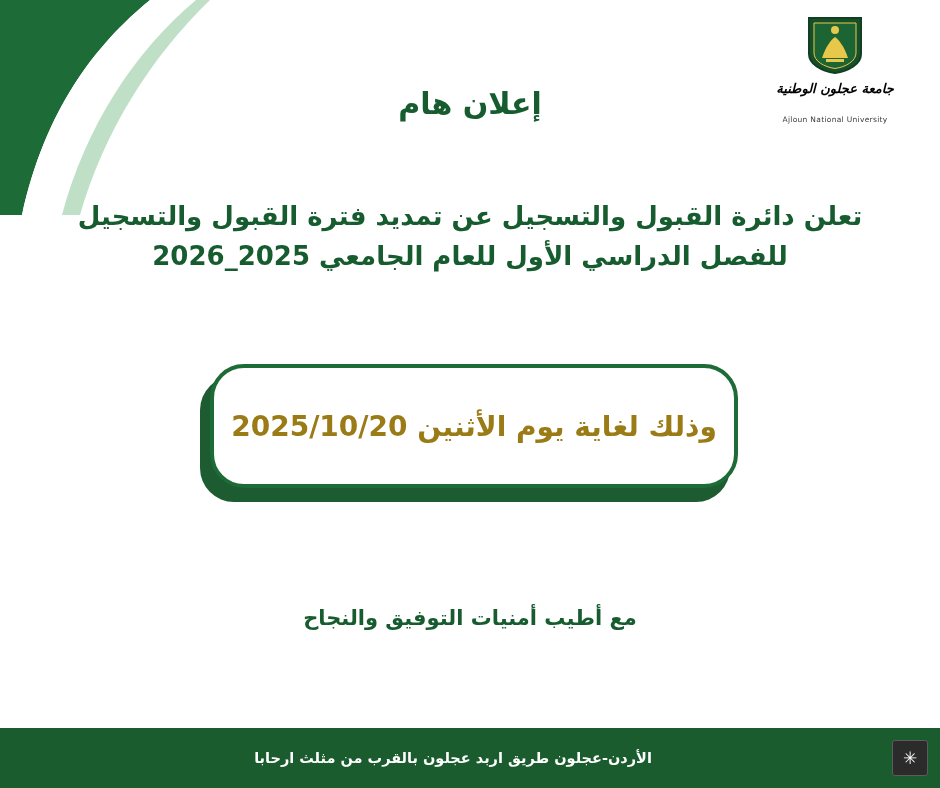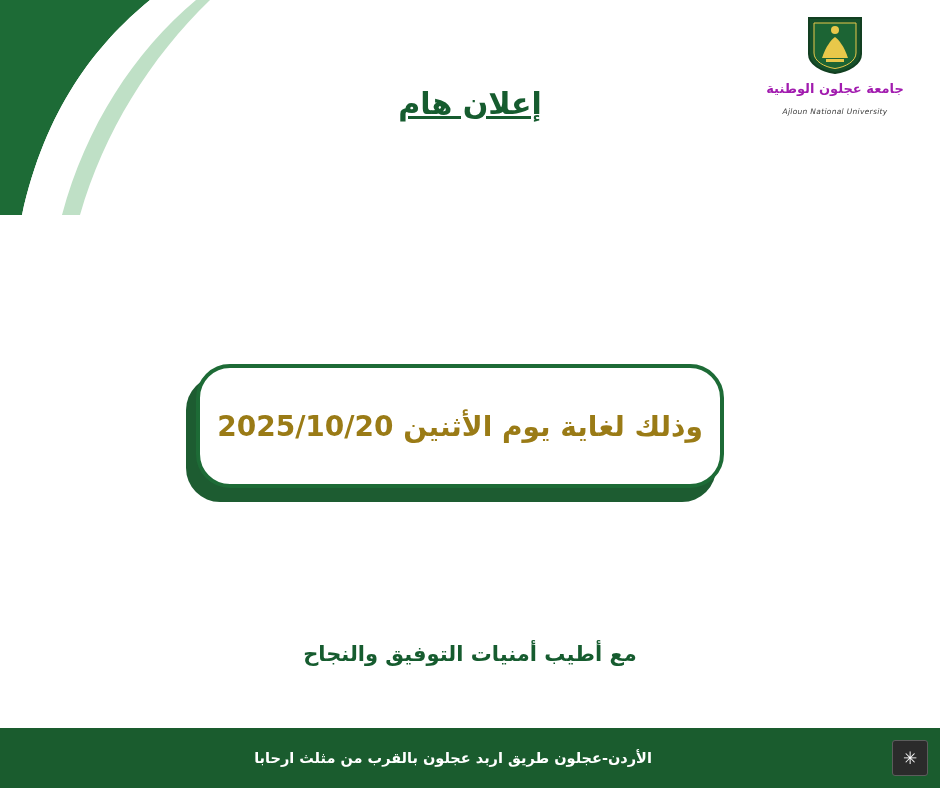--- a/index.html
+++ b/index.html
@@ -43,45 +43,44 @@
   .crest {
     width: 60px;
     height: 62px;
     margin: 0 auto;
     display: block;
   }
   .logo-name-ar {
     margin-top: 6px;
     font-size: 13px;
     font-weight: bold;
-    color: #a21caf;
+    color: #000000;
     letter-spacing: 0.2px;
     line-height: 1.15;
+    font-style: italic;
   }
   .logo-name-en {
-    margin-top: 10px;
+    margin-top: 18px;
     font-size: 7.5px;
     color: #3b3b3b;
     letter-spacing: 0.3px;
     line-height: 1.2;
-    font-style: italic;
   }
 
   
   .headline {
     position: absolute;
     top: 86px;
     left: 0;
     right: 0;
     text-align: center;
     font-size: 30px;
     font-weight: bold;
     color: #165c2f;
     letter-spacing: 0.5px;
-    text-decoration: underline;
   }
 
   
   .body-text {
     position: absolute;
     top: 196px;
     left: 70px;
     right: 70px;
     text-align: center;
     font-size: 26px;
@@ -96,21 +95,20 @@
     top: 364px;
     left: 0;
     right: 0;
     display: flex;
     justify-content: center;
   }
   .pill-stack {
     position: relative;
     width: 540px;
     height: 138px;
-    padding-left: 28px;
   }
   .pill-shadow {
     position: absolute;
     top: 12px;
     left: 0px;
     width: 530px;
     height: 126px;
     background: #1d5c31;
     border-radius: 34px;
   }
@@ -132,21 +130,21 @@
     font-size: 28px;
     font-weight: bold;
     color: #9a7b16;
     direction: rtl;
     white-space: nowrap;
   }
 
   
   .closing {
     position: absolute;
-    top: 642px;
+    top: 606px;
     left: 0;
     right: 0;
     text-align: center;
     font-size: 21px;
     font-weight: bold;
     color: #165c2f;
   }
 
   
   .footer {
@@ -226,20 +224,21 @@
       <circle cx="30" cy="16" r="4" fill="#e8c84a"></circle>
       <path d="M17,44 C21,32 26,26 30,23 C34,26 39,32 43,44 Z" fill="#e8c84a"></path>
       <rect x="21" y="45" width="18" height="3" fill="#e8c84a"></rect>
     </svg>
     <div class="logo-name-ar">جامعة عجلون الوطنية</div>
     <div class="logo-name-en">Ajloun National University</div>
   </div>
 
   <div class="headline">إعلان هام</div>
 
+  <div class="body-text">تعلن دائرة القبول والتسجيل عن تمديد فترة القبول والتسجيل للفصل الدراسي الأول للعام الجامعي 2025_2026</div>
 
   <div class="pill-wrap">
     <div class="pill-stack">
       <div class="pill-shadow"></div>
       <div class="pill">
         <span class="pill-text">وذلك لغاية يوم الأثنين 2025/10/20</span>
       </div>
     </div>
   </div>
 

